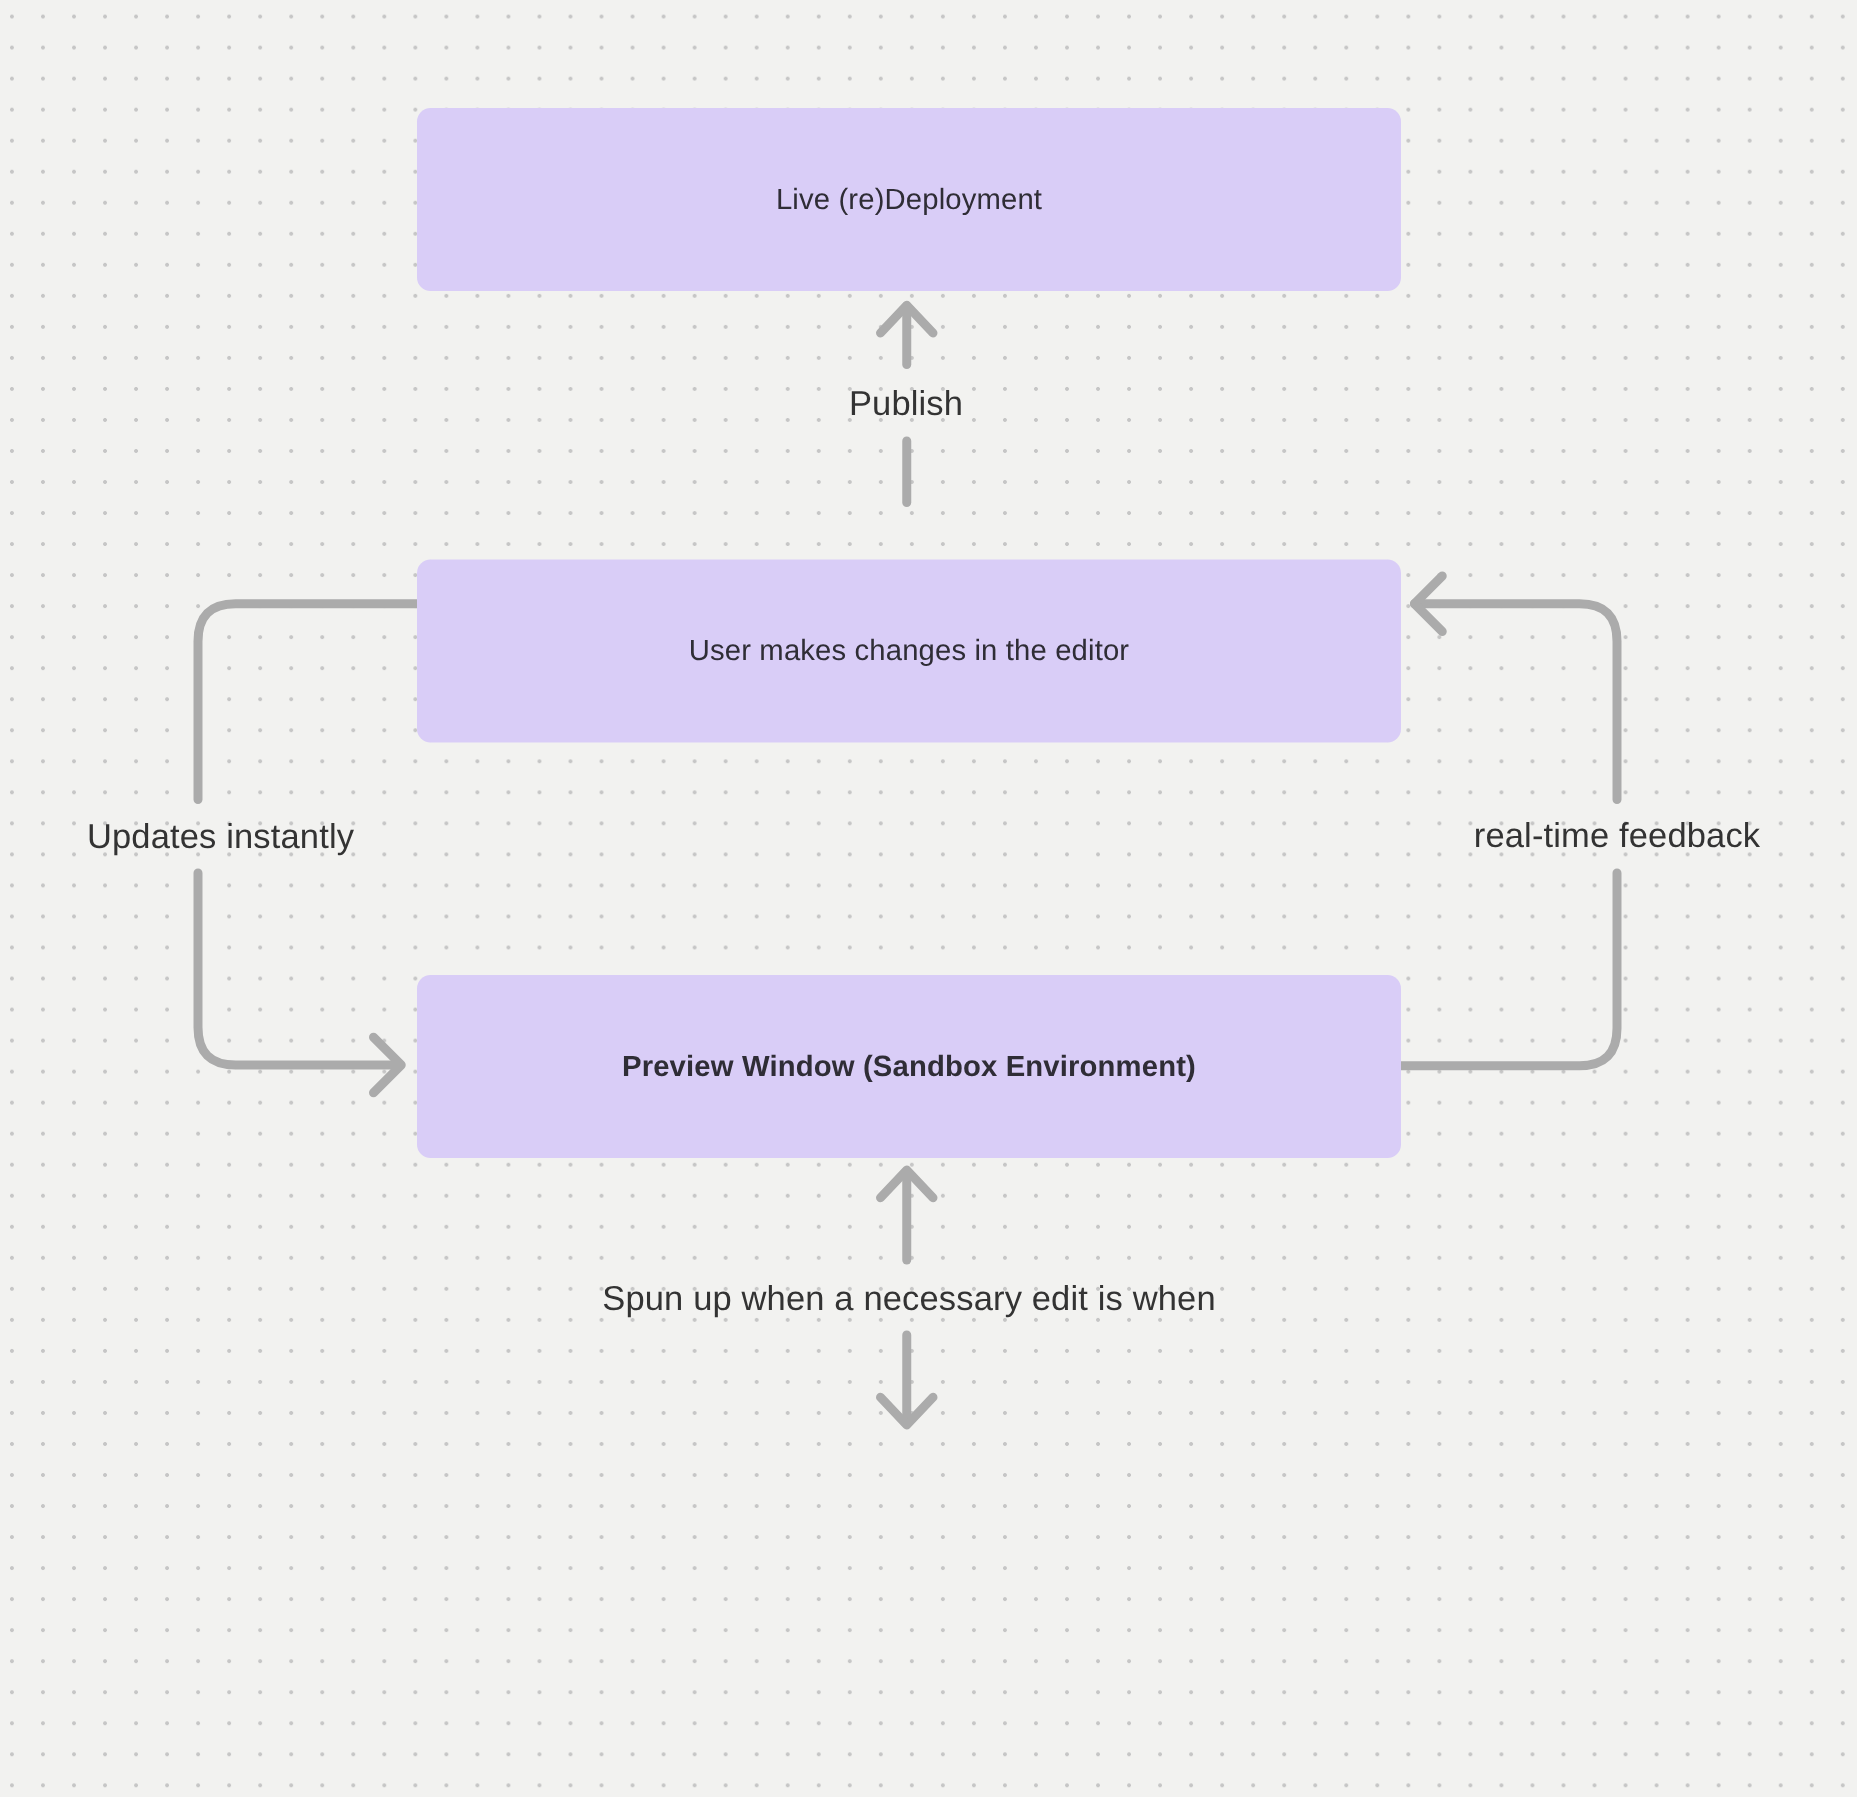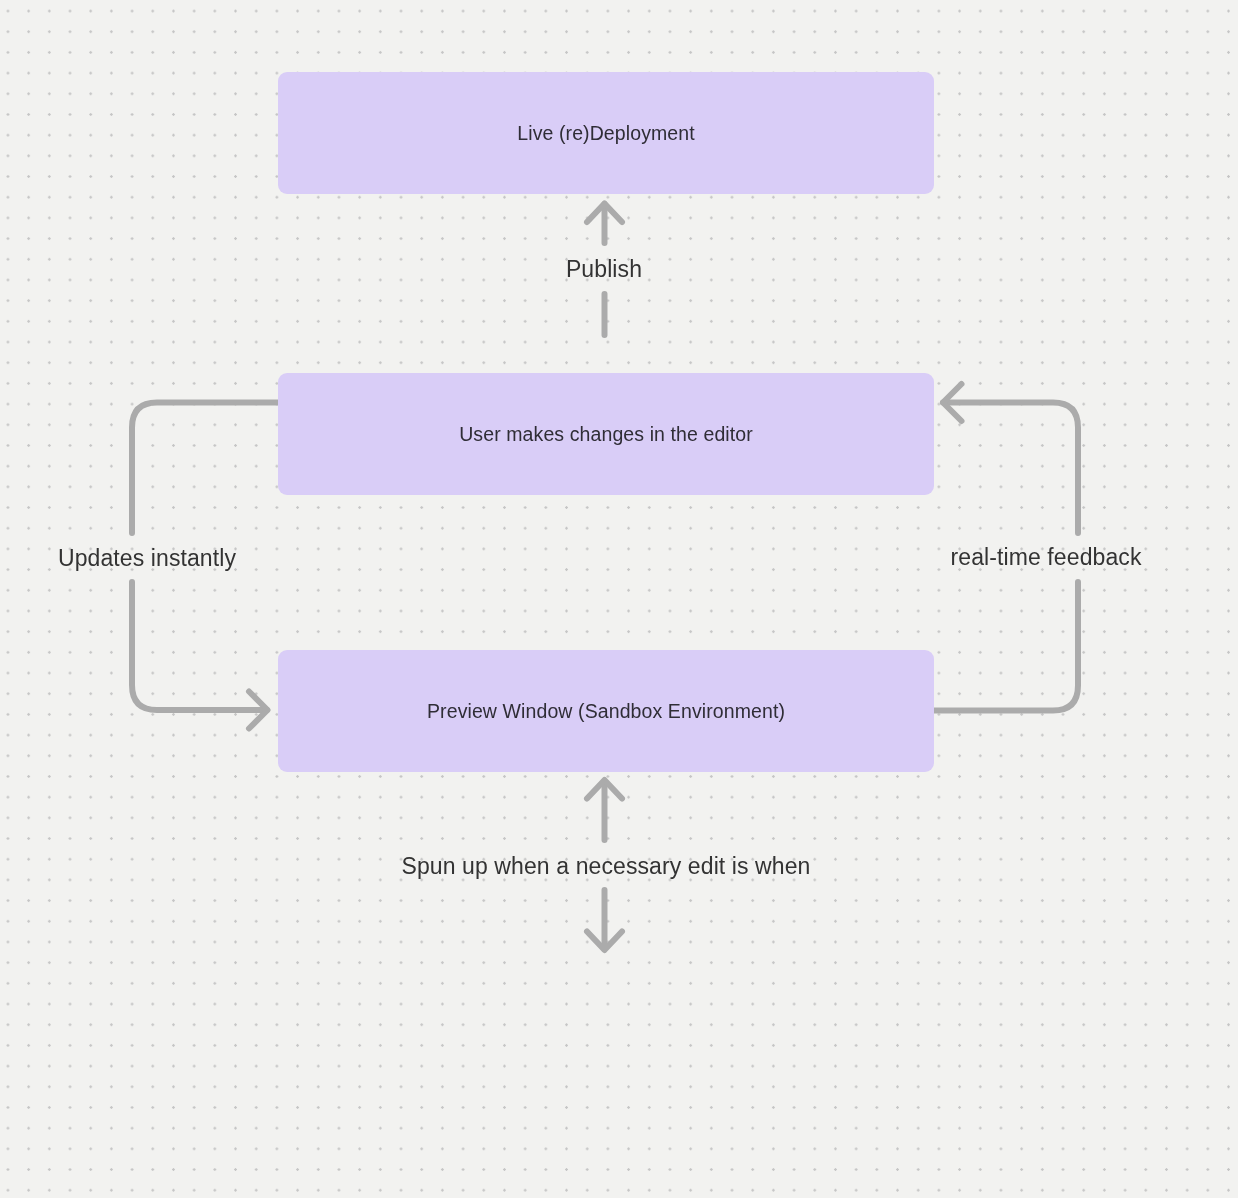--- a/index.html
+++ b/index.html
@@ -36,33 +36,33 @@
     border-radius: 9px;
     display: flex;
     align-items: center;
     justify-content: center;
     font-size: 19.5px;
     color: #2f2d36;
     letter-spacing: 0.1px;
   }
   .node-live    { top: 72px; }
   .node-editor  { top: 341px; margin-top: 32px; }
-  .node-preview { top: 650px; }
+  .node-preview { top: 650px; font-weight: bold; }
   .node-dev     { top: 957px; }
   .edge-label {
     position: absolute;
     transform: translate(-50%, -50%);
     font-size: 23px;
     color: #333333;
     white-space: nowrap;
     letter-spacing: 0.1px;
   }
   .lbl-publish  { left: 604px;  top: 269px; }
   .lbl-updates  { left: 147px;  top: 558px; }
-  .lbl-feedback { left: 1046px; top: 557px; }
+  .lbl-feedback { left: 1078px; top: 557px; }
   .lbl-spun     { left: 606px;  top: 866px; }
 </style>
 </head>
 <body>
 
 <div class="canvas">
 
   <svg class="arrows" viewBox="0 0 1238 1198" xmlns="http://www.w3.org/2000/svg">
 
     <g>

